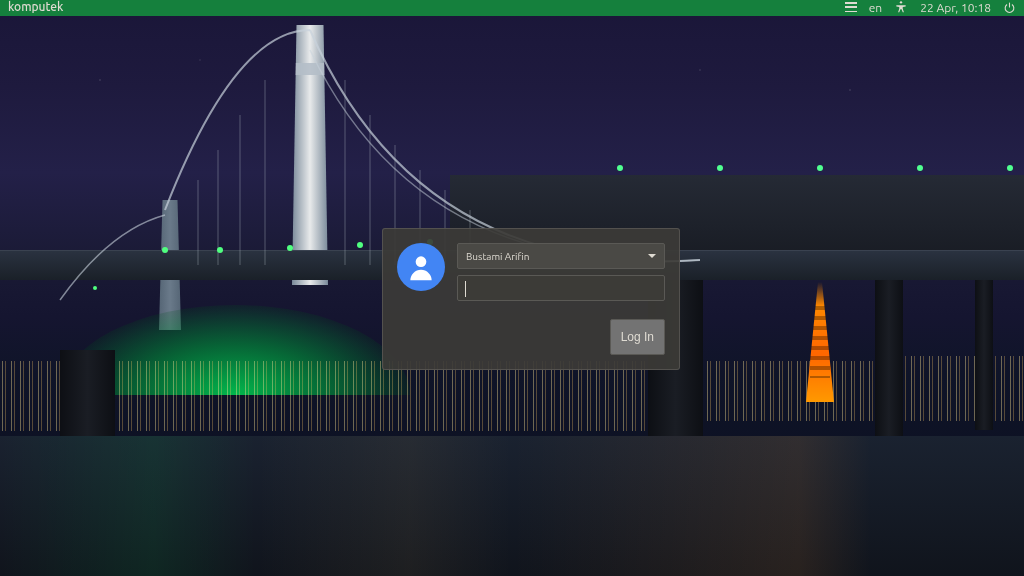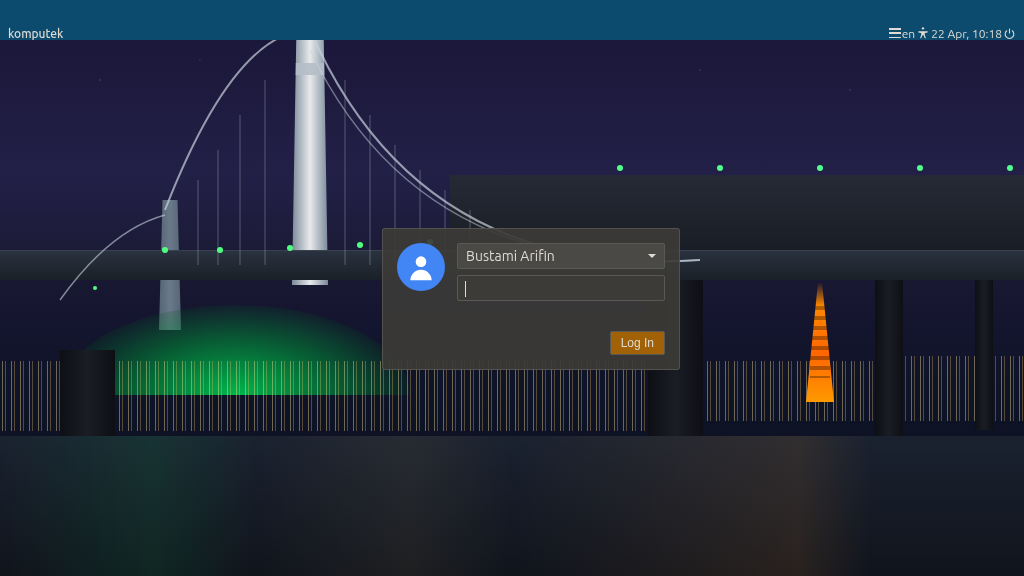--- a/index.html
+++ b/index.html
@@ -173,39 +173,39 @@
       background-image: 
         linear-gradient(90deg, transparent 0%, rgba(0,255,100,0.08) 15%, transparent 25%, rgba(255,200,100,0.06) 40%, transparent 50%, rgba(255,150,50,0.1) 78%, transparent 85%);
     }
     
     
     .panel {
       position: absolute;
       top: 0;
       left: 0;
       right: 0;
-      height: 40px;
-      background: #0c4a6e;
+      height: 16px;
+      background: #15803d;
       color: #dfdbd2;
       display: flex;
-      align-items: flex-end;
+      align-items: flex-start;
       justify-content: space-between;
       padding: 0 8px;
       font-size: 12px;
       z-index: 100;
     }
     
     .panel-left {
       font-weight: 500;
     }
     
     .panel-right {
       display: flex;
       align-items: center;
-      gap: 1px;
+      gap: 12px;
     }
     
     .panel-item {
       display: flex;
       align-items: center;
       cursor: pointer;
     }
     
     .hamburger-icon {
       width: 12px;
@@ -282,21 +282,21 @@
     .user-select {
       height: 26px;
       background: #4a4945;
       border: 1px solid #5a5955;
       border-radius: 2px;
       display: flex;
       align-items: center;
       justify-content: space-between;
       padding: 0 8px;
       color: #dfdbd2;
-      font-size: 14px;
+      font-size: 10px;
       cursor: pointer;
     }
     .user-select .caret {
       width: 0;
       height: 0;
       border-left: 4px solid transparent;
       border-right: 4px solid transparent;
       border-top: 4px solid #dfdbd2;
     }
     
@@ -322,26 +322,26 @@
     }
     @keyframes blink { 50% { opacity: 0; } }
     
     .login-footer {
       display: flex;
       justify-content: flex-end;
       margin-top: 8px;
     }
     
     .login-button {
-      background: #a16207;
+      background: #737373;
       border: 1px solid #5a5955;
       border-radius: 2px;
       color: #dfdbd2;
       font-size: 12px;
-      padding: 4px 10px;
+      padding: 10px 10px;
       cursor: pointer;
     }
   </style>
 </head>
 <body>
 
 <div class="wallpaper">
   <div class="bridge-deck-right"></div>
   <div class="bridge-tower-left"></div>
   <div class="bridge-tower-right"></div>

